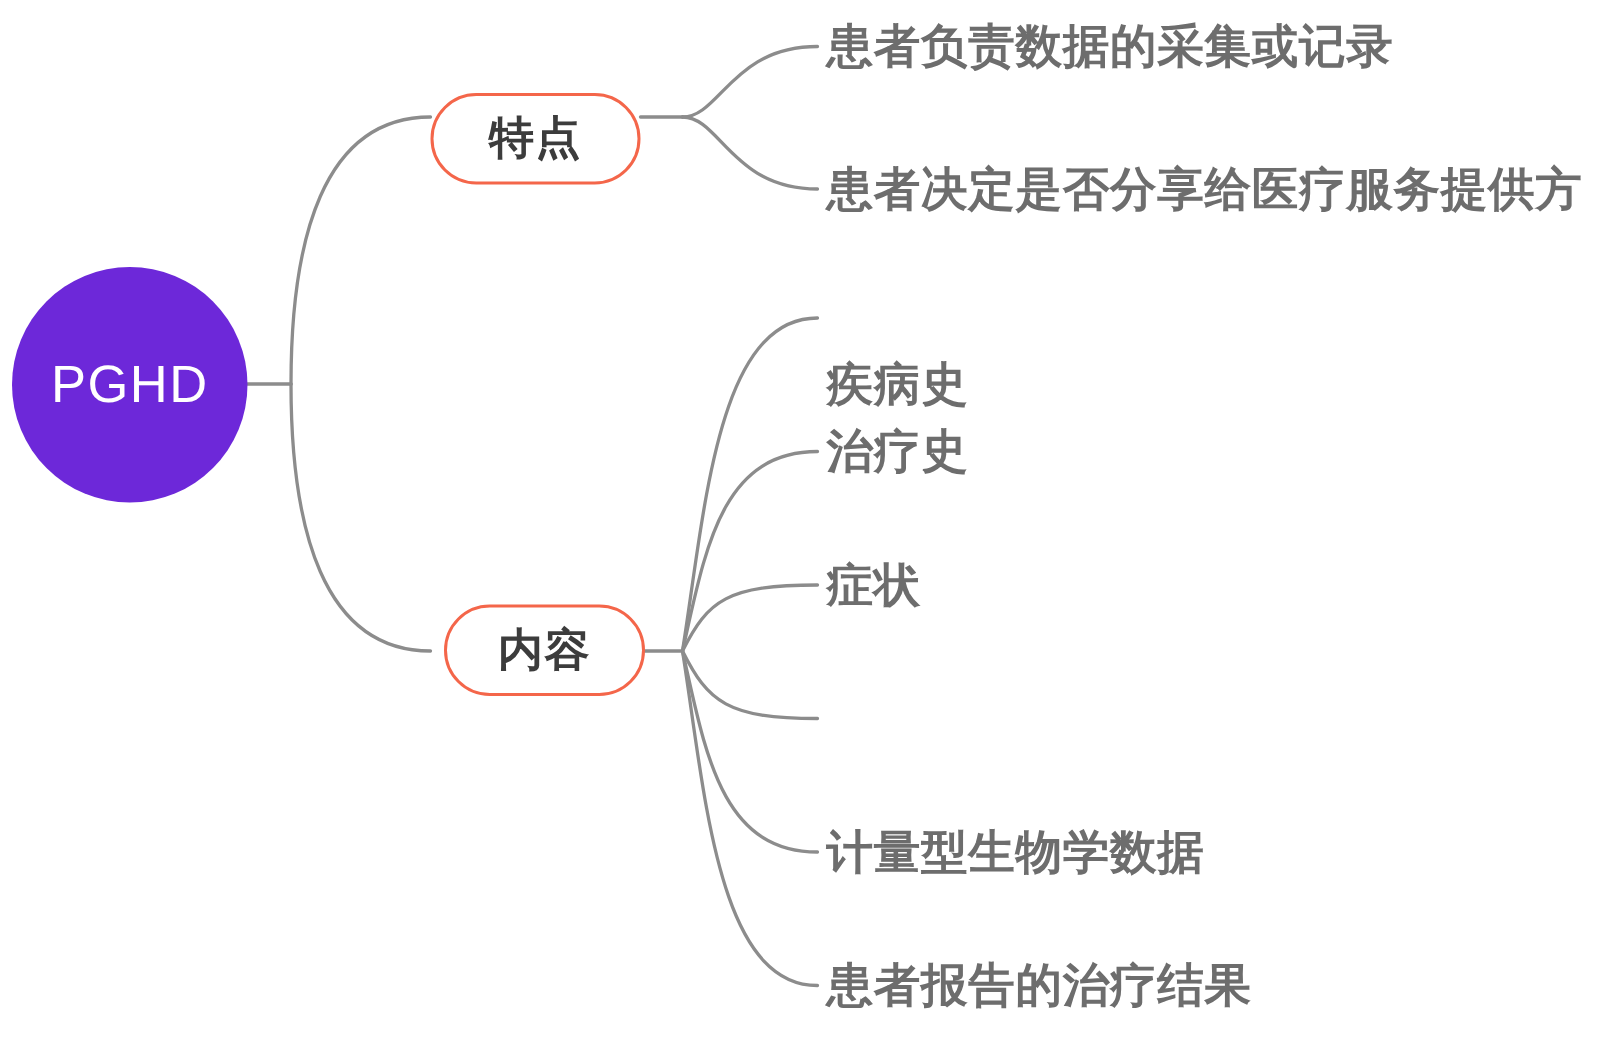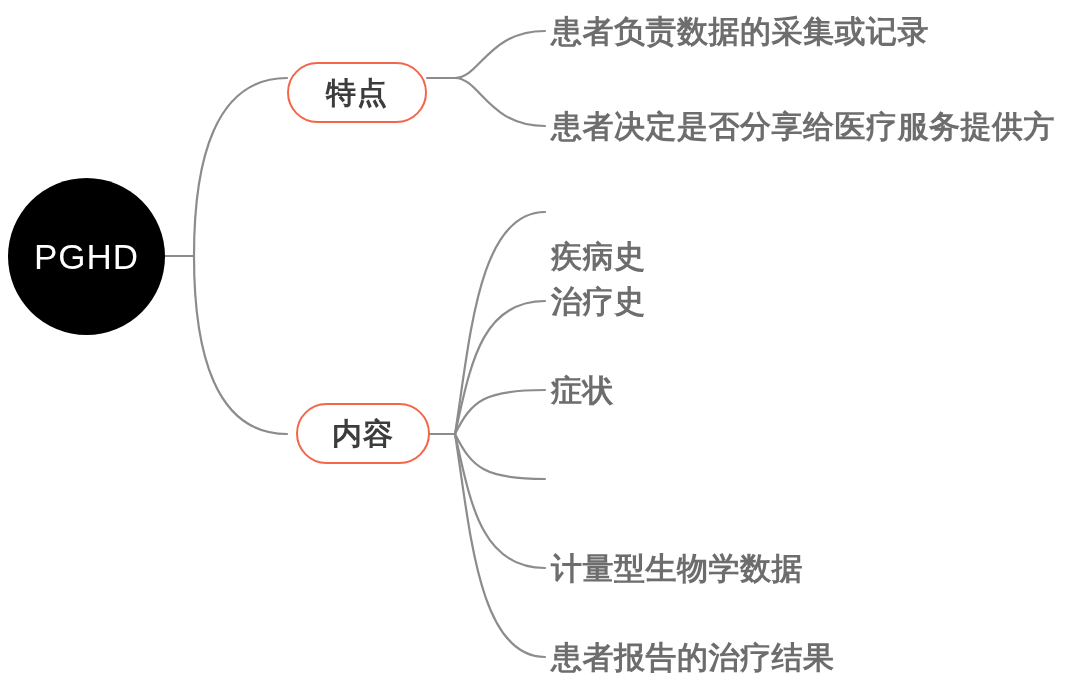--- a/index.html
+++ b/index.html
@@ -32,21 +32,21 @@
     stroke-linecap: round;
   }
   
   .root-node {
     position: absolute;
     left: 8px;
     top: 178px;
     width: 157px;
     height: 157px;
     border-radius: 50%;
-    background: #000000;
+    background: #6d28d9;
     display: flex;
     align-items: center;
     justify-content: center;
   }
   .root-label {
     color: #ffffff;
     font-size: 35px;
     letter-spacing: 1px;
     line-height: 1;
     font-weight: 400;

